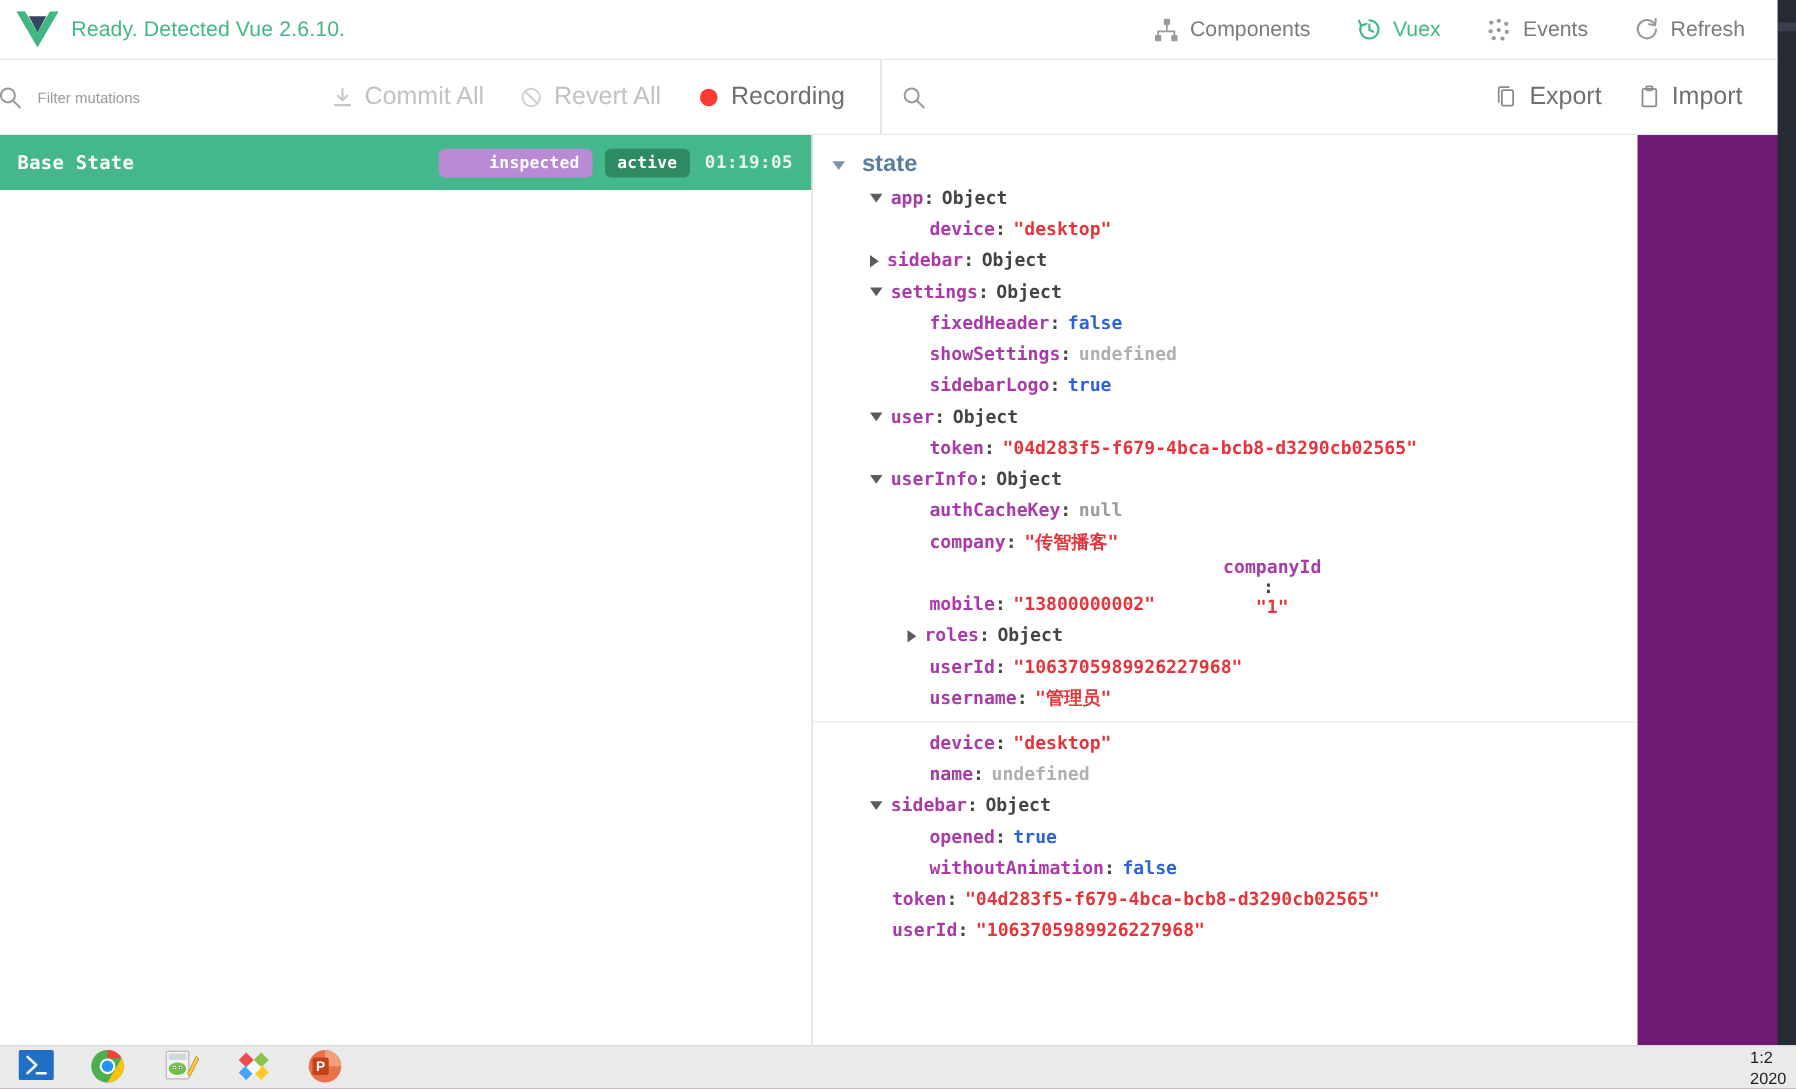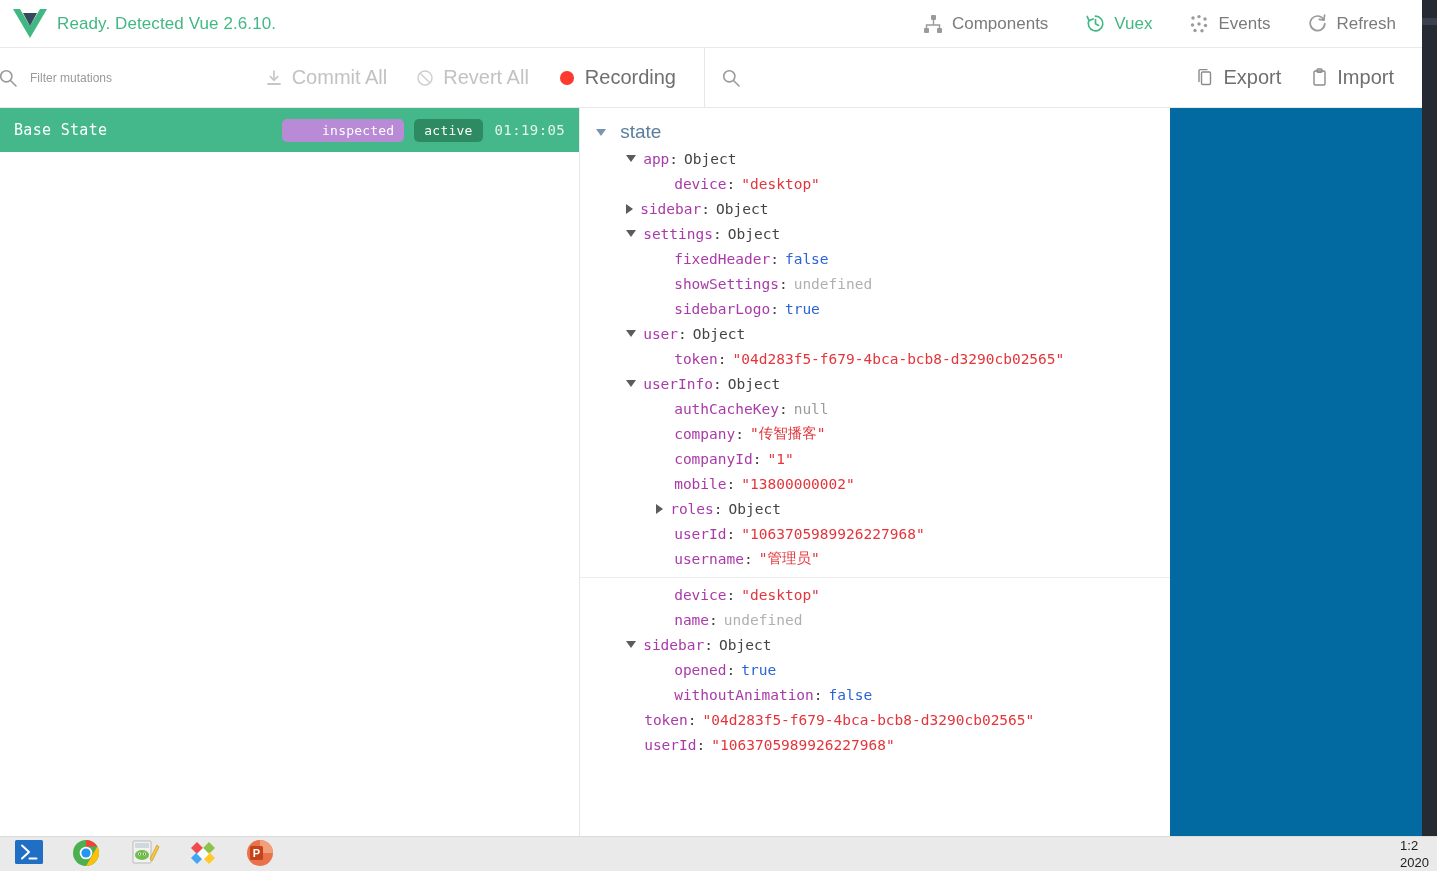--- a/index.html
+++ b/index.html
@@ -3,21 +3,21 @@
 <meta charset="utf-8">
 <style>
   * { box-sizing: border-box; margin: 0; padding: 0; }
   html, body {
     width: 1437px; height: 871px;
     overflow: hidden;
     background: #ffffff;
     font-family: "Liberation Sans", sans-serif;
     -webkit-font-smoothing: antialiased;
   }
-  #screen { position: relative; width: 1437px; height: 871px; background:#0369a1; }
+  #screen { position: relative; width: 1437px; height: 871px; background:#701a75; }
 
   
   .right-strip {
     position: absolute; top: 0; left: 1422px; width: 15px; height: 836px;
     background: #262a33;
   }
   .right-strip-notch {
     position: absolute; top: 18px; left: 0; width: 15px; height: 7px;
     background: #3a4050;
   }
@@ -77,21 +77,21 @@
     font-size: 20px; color: #6f6f6f; cursor: pointer; white-space: nowrap;
   }
   .tb-btn.disabled { color: #c2c2c2; cursor: default; }
   .tb-btn .ic { width: 20px; height: 20px; display:flex; align-items:center; justify-content:center; }
   .rec-dot {
     width: 14px; height: 14px; border-radius: 50%; background: #ff3b30;
     box-shadow: 0 0 0 1px rgba(0,0,0,0.04) inset;
   }
 
   
-  .panes { position: absolute; top: 108px; left: 0; width: 1170px; height: 728px; display: flex; }
+  .panes { position: absolute; top: 108px; left: 0; width: 1310px; height: 728px; display: flex; font-weight: bold; }
   .pane-left { width: 705px; height: 100%; border-right: 1px solid #e8e8e8; background: #fff; }
   .pane-right { width: 717px; height: 100%; background: #fff; position: relative; overflow: hidden; }
 
   
   .base-state {
     height: 44px; background: #44b78b; display: flex; align-items: center;
     padding: 0 14px; color: #fff;
   }
   .base-state-label {
     font-family: "DejaVu Sans Mono", "Liberation Mono", monospace;
@@ -391,21 +391,21 @@
             <span class="k">authCacheKey</span>
             <span class="colon">:</span>
             <span class="v-null">null</span>
           </div>
           <div class="row" style="padding-left: 76px;">
             <span class="arrow-pad"></span>
             <span class="k">company</span>
             <span class="colon">:</span>
             <span class="v-string">"传智播客"</span>
           </div>
-          <div class="row" style="padding-left: 76px;">
+          <div class="row" style="padding-left: 76px; flex-direction: column;">
             <span class="arrow-pad"></span>
             <span class="k">companyId</span>
             <span class="colon">:</span>
             <span class="v-string">"1"</span>
           </div>
           <div class="row" style="padding-left: 76px;">
             <span class="arrow-pad"></span>
             <span class="k">mobile</span>
             <span class="colon">:</span>
             <span class="v-string">"13800000002"</span>

